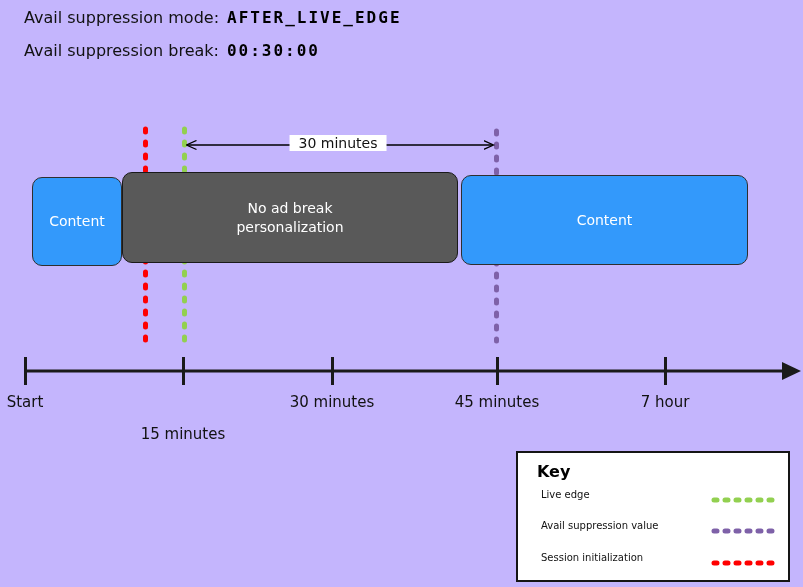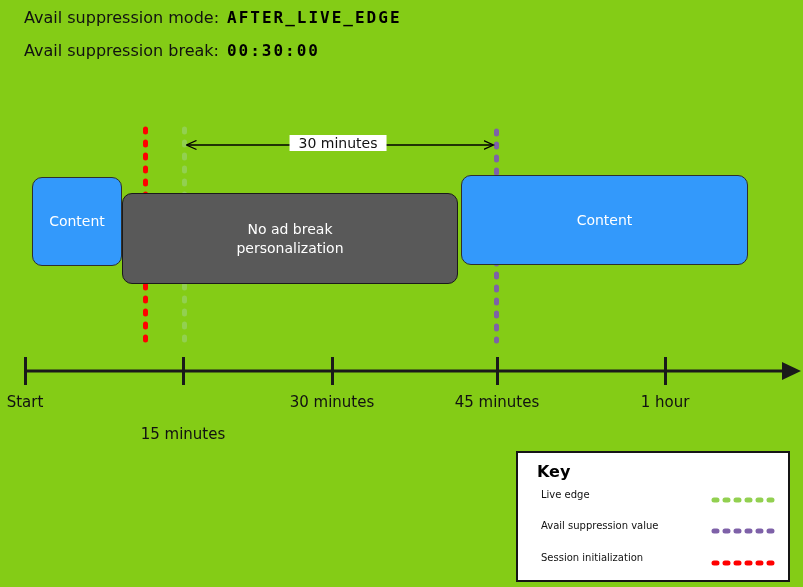--- a/index.html
+++ b/index.html
@@ -1,18 +1,18 @@
 <!DOCTYPE html>
 <html><head>
 <meta charset="utf-8">
 <style>
   * { margin:0; padding:0; box-sizing:border-box; }
   html,body { background:#ffffff; }
   .stage {
-    position:relative; width:803px; height:587px; background:#84cc16;
+    position:relative; width:803px; height:587px; background:#c4b5fd;
     font-family:"DejaVu Sans","Liberation Sans",sans-serif; color:#000;
     overflow:hidden;
   }
   .hline { position:absolute; left:24px; white-space:nowrap; font-size:16px; color:#111; }
   .hline .val {
     font-family:"DejaVu Sans Mono","Liberation Mono",monospace;
     font-size:16px; font-weight:600; letter-spacing:2px; margin-left:8px; color:#000;
   }
   .svg-layer { position:absolute; left:0; top:0; z-index:1; }
   .box {
@@ -74,32 +74,32 @@
     <line x1="332.5" y1="357" x2="332.5" y2="385" stroke="#1a1a1a" stroke-width="3"></line>
     <line x1="497.5" y1="357" x2="497.5" y2="385" stroke="#1a1a1a" stroke-width="3"></line>
     <line x1="665.5" y1="357" x2="665.5" y2="385" stroke="#1a1a1a" stroke-width="3"></line>
   </svg>
 
   <div class="arrow-label">30 minutes</div>
 
   <div class="box box-content" style="left: 32px; top: 177px; width: 90px; height: 89px; background: rgb(51, 153, 251);">
     <span>Content</span>
   </div>
-  <div class="box box-gray" style="left: 122px; top: 193px; width: 336px; height: 91px; background: rgb(89, 89, 89);">
+  <div class="box box-gray" style="left: 122px; top: 172px; width: 336px; height: 91px; background: rgb(89, 89, 89);">
     <span class="wrap">No ad break personalization</span>
   </div>
   <div class="box box-content" style="left: 461px; top: 175px; width: 287px; height: 90px; background: rgb(51, 153, 251);">
     <span>Content</span>
   </div>
 
   <div class="tick-label" style="left:-45px;">Start</div>
   <div class="tick-label" style="left:113px;margin-top:32px;">15 minutes</div>
   <div class="tick-label" style="left:262px;">30 minutes</div>
   <div class="tick-label" style="left:427px;text-align:center;">45 minutes</div>
-  <div class="tick-label" style="left:595px;">1 hour</div>
+  <div class="tick-label" style="left:595px;">7 hour</div>
 
   <div class="key">
     <div class="key-title">Key</div>
 
     <div class="key-label" style="top:36px;">Live edge</div>
     <svg class="key-swatch" style="top:43px;" width="72" height="8">
       <line x1="4" y1="4" x2="68" y2="4" stroke-width="5" stroke-linecap="round" stroke-dasharray="3 8" stroke="#92D050"></line>
     </svg>
 
     <div class="key-label" style="top:67px;">Avail suppression value</div>

